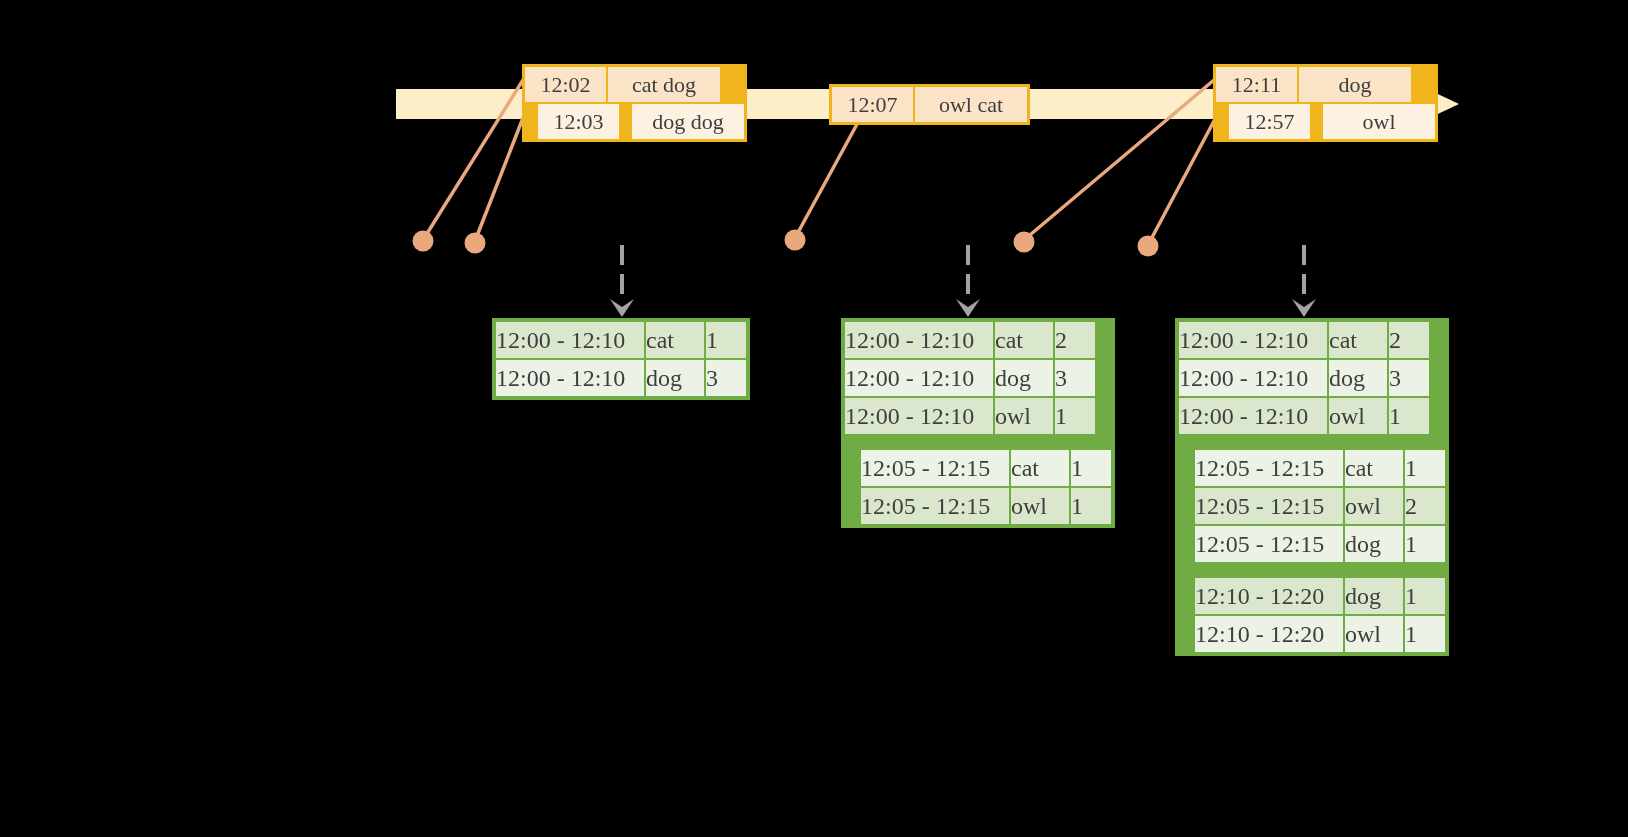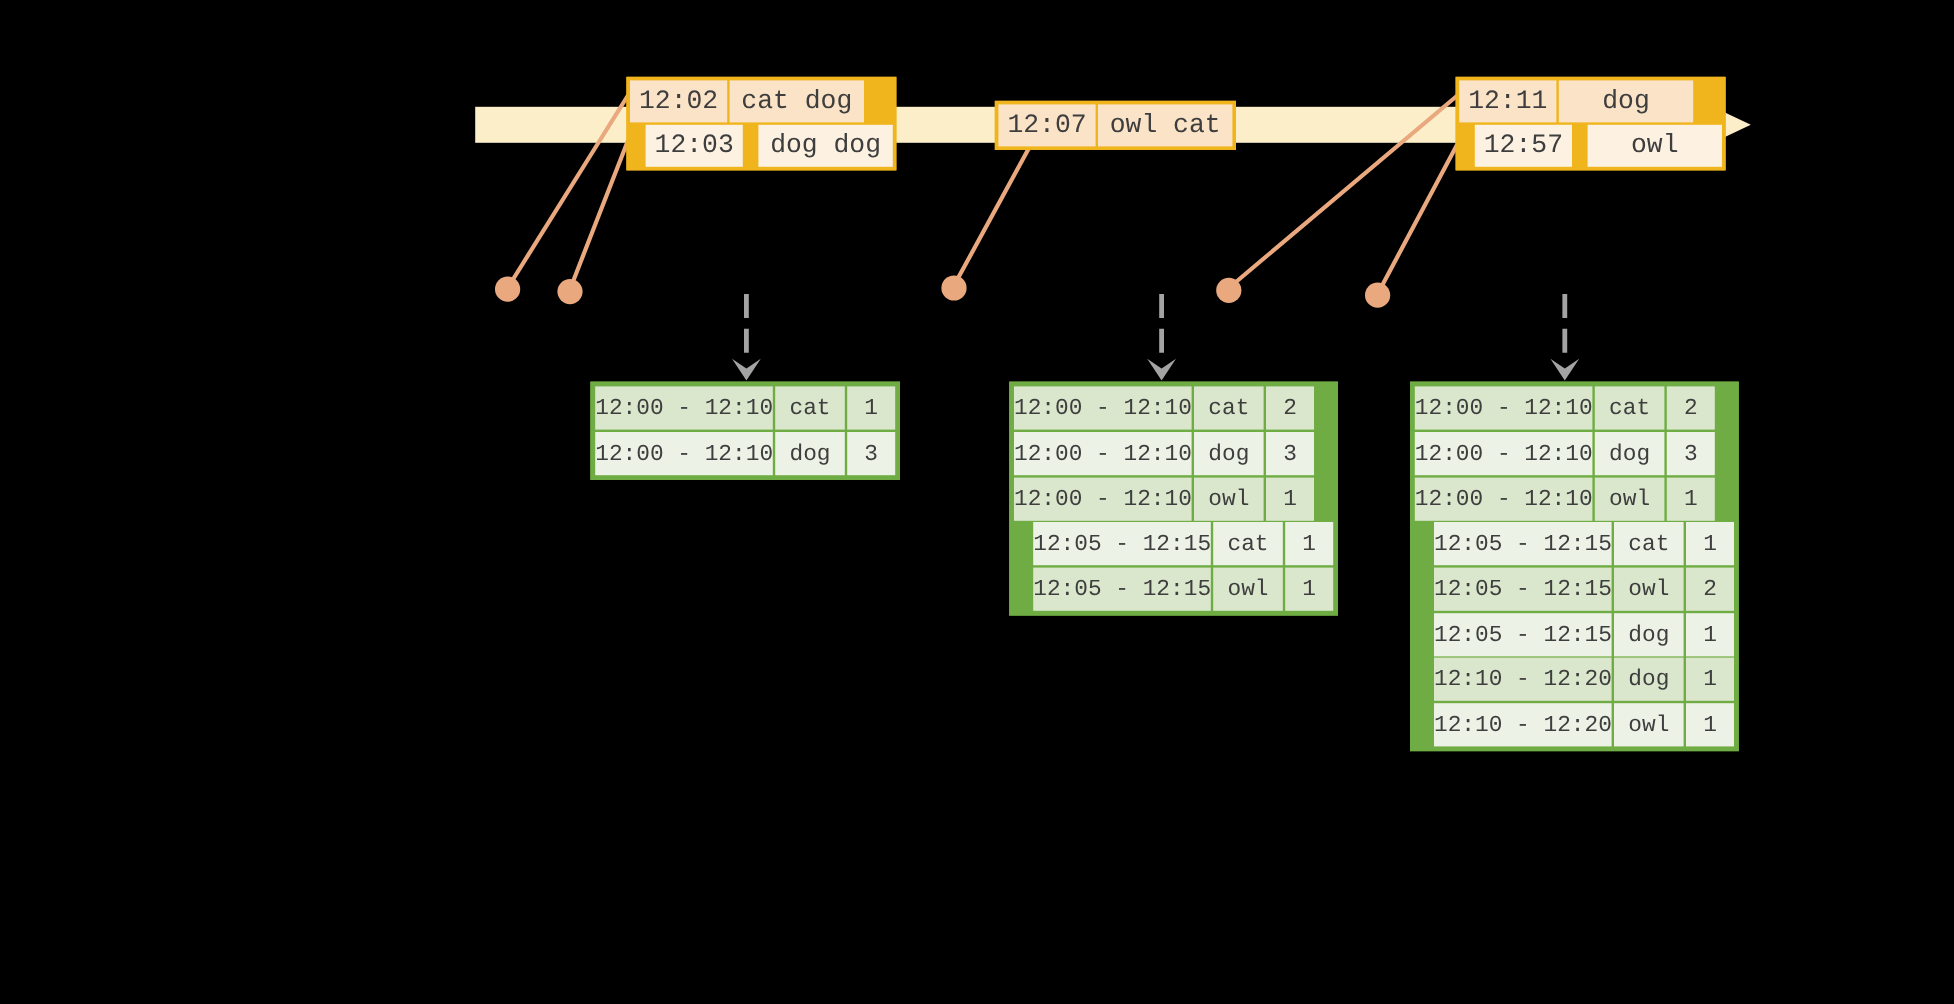--- a/index.html
+++ b/index.html
@@ -1,39 +1,39 @@
 <!DOCTYPE html>
 <html><head>
 <meta charset="utf-8">
 <style>
   html,body{margin:0;padding:0;background:#000;}
   #canvas{
     position:relative;width:1504px;height:837px;background:#000;
-    font-family:Liberation Mono, monospace;color:var(--text,#3e3e3e);
+    font-family:Liberation Serif, serif;color:var(--text,#3e3e3e);
     overflow:hidden;
   }
   #overlay{position:absolute;left:0;top:0;z-index:1;}
   #tables{position:absolute;left:0;top:0;width:100%;height:100%;z-index:2;}
 
   
   .event-table{position:absolute;background:var(--event-border);border:3px solid var(--event-border);}
   .e-row{display:flex;}
   .e-row + .e-row{margin-top:2px;}
   .e-cell{height:35px;line-height:35px;text-align:center;font-size:22px;white-space:nowrap;}
   .e-time{width:81px;}
   .e-words{width:112px;margin-left:2px;}
   .bg-ed{background:var(--event-dark);}
   .bg-el{background:var(--event-light);margin-left:13px;}
 
   
   .result-table{position:absolute;background:var(--result-border);border:4px solid var(--result-border);}
-  .r-group + .r-group{margin-top:1px;padding-left:16px;}
+  .r-group + .r-group{margin-top:16px;padding-left:16px;}
   .r-row{display:flex;}
   .r-row + .r-row{margin-top:2px;}
-  .r-cell{height:36px;line-height:36px;text-align:center;font-size:19px;white-space:nowrap;}
+  .r-cell{height:36px;line-height:36px;font-size:24px;white-space:nowrap;}
   .r-window{width:148px;}
   .r-word{width:58px;margin-left:2px;}
   .r-count{width:40px;margin-left:2px;}
   .bg-rd{background:var(--result-dark);}
   .bg-rl{background:var(--result-light);}
 </style>
 </head>
 <body>
 
 <div id="canvas" style="--event-border: #f0b41c; --event-dark: #fbe3c7; --event-light: #fdf2e2; --result-border: #6fad44; --result-dark: #dbe7cd; --result-light: #edf2e7; --text: #3e3e3e; background: rgb(0, 0, 0);">

